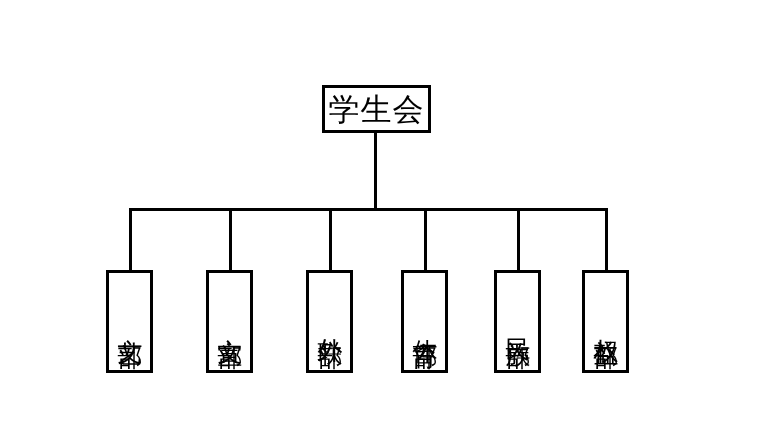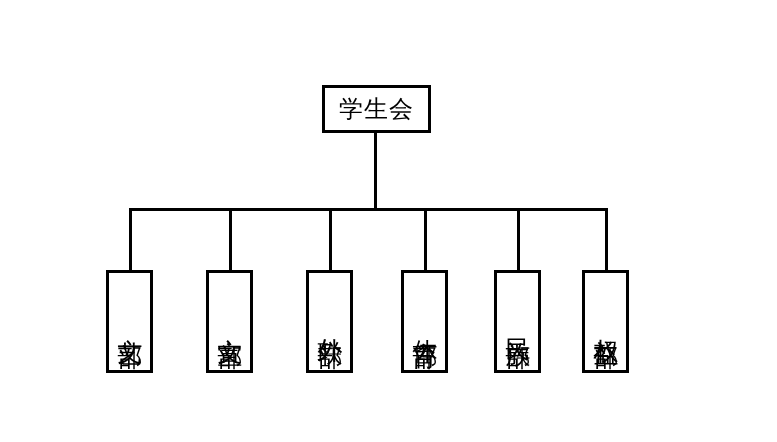--- a/index.html
+++ b/index.html
@@ -28,21 +28,21 @@
     color: #000000;
   }
 
   .node-root {
     left: 322px;
     top: 85px;
     width: 109px;
     height: 48px;
   }
   .node-root .node-label {
-    font-size: 24px;
+    font-size: 31px;
     line-height: 1;
     letter-spacing: 1px;
     white-space: nowrap;
   }
 
   .node-child {
     top: 270px;
     width: 47px;
     height: 103px;
   }

